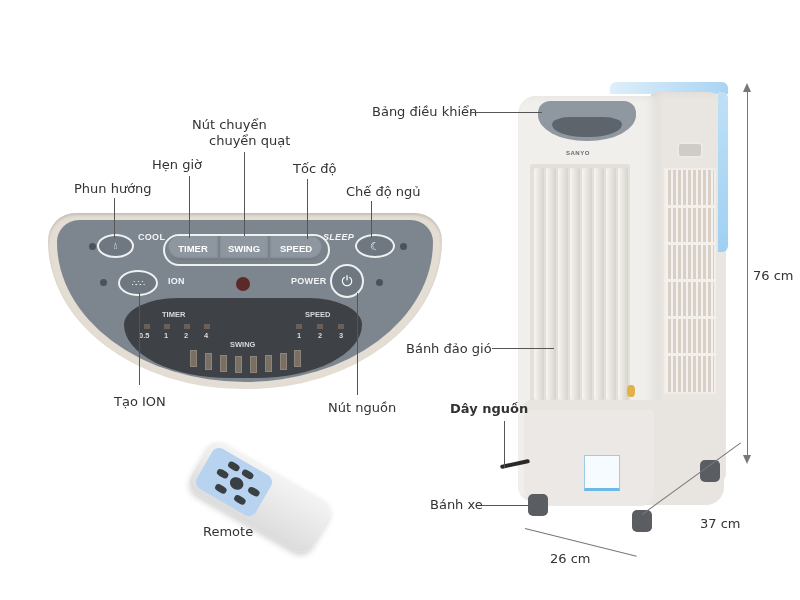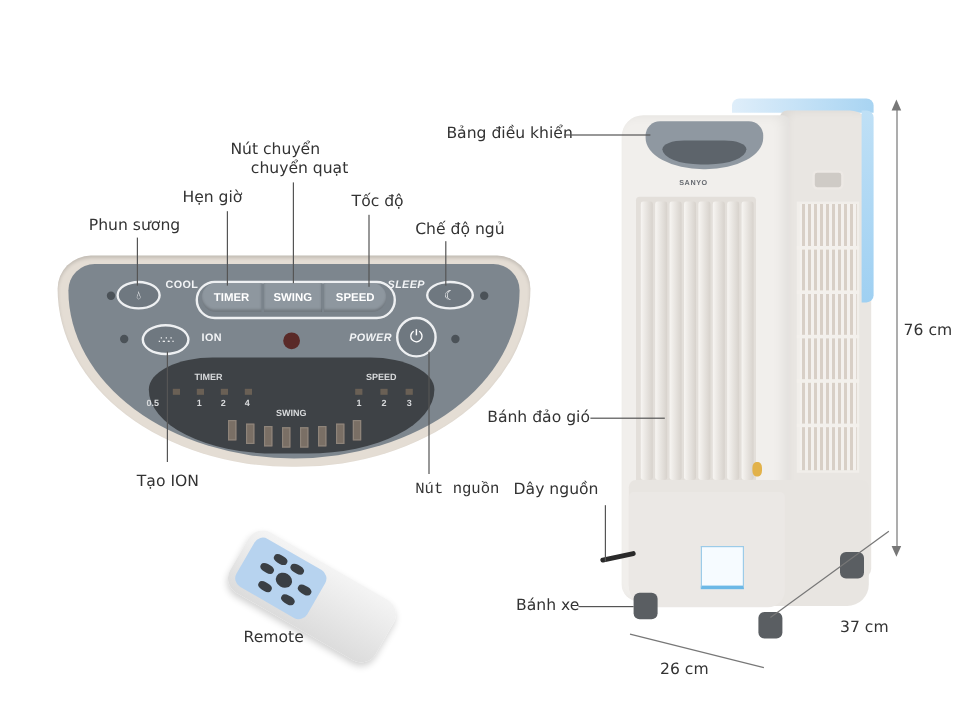--- a/index.html
+++ b/index.html
@@ -80,32 +80,32 @@
     <span style="font-size:11px;">☾</span>
   </div>
 
   <div class="oval-btn" style="left:118px;top:270px;width:36px;height:22px;">
     <span style="font-size:8px;letter-spacing:-1px;">∴∴∴</span>
   </div>
   <div class="panel-txt" style="left:168px;top:276px;">ION</div>
 
   <div class="red-led" style="left:236px;top:277px;"></div>
 
-  <div class="panel-txt" style="left:291px;top:276px;font-style:italic;">POWER</div>
+  <div class="panel-txt" style="left:291px;top:276px;">POWER</div>
   <div class="oval-btn" style="left:330px;top:264px;width:30px;height:30px;">
     <span style="font-size:14px;">⏻</span>
   </div>
 
   <div class="display"></div>
   <div class="disp-txt" style="left:162px;top:310px;">TIMER</div>
   <div class="mini-led" style="left:144px;top:324px;"></div>
   <div class="mini-led" style="left:164px;top:324px;"></div>
   <div class="mini-led" style="left:184px;top:324px;"></div>
   <div class="mini-led" style="left:204px;top:324px;"></div>
-  <div class="disp-txt" style="left:122px;top:331px;">0.5</div>
+  <div class="disp-txt" style="left:139px;top:331px;">0.5</div>
   <div class="disp-txt" style="left:164px;top:331px;">1</div>
   <div class="disp-txt" style="left:184px;top:331px;">2</div>
   <div class="disp-txt" style="left:204px;top:331px;">4</div>
 
   <div class="disp-txt" style="left:305px;top:310px;">SPEED</div>
   <div class="mini-led" style="left:296px;top:324px;"></div>
   <div class="mini-led" style="left:317px;top:324px;"></div>
   <div class="mini-led" style="left:338px;top:324px;"></div>
   <div class="disp-txt" style="left:297px;top:331px;">1</div>
   <div class="disp-txt" style="left:318px;top:331px;">2</div>
@@ -115,41 +115,41 @@
   <div class="swing-bar" style="left:190px;top:350px;"></div>
   <div class="swing-bar" style="left:205px;top:353px;"></div>
   <div class="swing-bar" style="left:220px;top:355px;"></div>
   <div class="swing-bar" style="left:235px;top:356px;"></div>
   <div class="swing-bar" style="left:250px;top:356px;"></div>
   <div class="swing-bar" style="left:265px;top:355px;"></div>
   <div class="swing-bar" style="left:280px;top:353px;"></div>
   <div class="swing-bar" style="left:294px;top:350px;"></div>
 </div>
 
-<div class="label" style="left:74px;top:181px;">Phun sương</div>
+<div class="label" style="left:74px;top:181px;">Phun hướng</div>
 <div class="line-v" style="left:114px;top:198px;height:40px;"></div>
 
 <div class="label" style="left:152px;top:157px;">Hẹn giờ</div>
 <div class="line-v" style="left:189px;top:176px;height:62px;"></div>
 
 <div class="label" style="left:192px;top:117px;">Nút chuyển</div>
 <div class="label" style="left:209px;top:133px;">chuyển quạt</div>
 <div class="line-v" style="left:244px;top:152px;height:84px;"></div>
 
 <div class="label" style="left:293px;top:161px;text-align:right;">Tốc độ</div>
 <div class="line-v" style="left:307px;top:179px;height:60px;"></div>
 
 <div class="label" style="left:346px;top:184px;">Chế độ ngủ</div>
 <div class="line-v" style="left:371px;top:201px;height:37px;"></div>
 
 <div class="line-v" style="left:139px;top:293px;height:92px;"></div>
 <div class="label" style="left:114px;top:394px;">Tạo ION</div>
 
 <div class="line-v" style="left:357px;top:293px;height:102px;"></div>
-<div class="label" style="left:346px;top:400px;font-family:Liberation Mono, monospace;">Nút nguồn</div>
+<div class="label" style="left:328px;top:400px;">Nút nguồn</div>
 
 <div class="remote">
   <div class="remote-face">
     <div class="r-btn" style="left:20px;top:6px;"></div>
     <div class="r-btn" style="left:36px;top:6px;"></div>
     <div class="r-btn" style="left:14px;top:18px;"></div>
     <div class="r-btn" style="left:30px;top:17px;width:14px;height:12px;border-radius:50%;"></div>
     <div class="r-btn" style="left:50px;top:18px;"></div>
     <div class="r-btn" style="left:20px;top:32px;"></div>
     <div class="r-btn" style="left:42px;top:32px;"></div>
@@ -194,21 +194,21 @@
   <div class="wheel" style="left:632px;top:510px;"></div>
   <div class="wheel" style="left:700px;top:460px;"></div>
 </div>
 
 <div class="label" style="left:372px;top:104px;">Bảng điều khiển</div>
 <div class="line-h" style="left:470px;top:112px;width:72px;"></div>
 
 <div class="label" style="left:406px;top:341px;">Bánh đảo gió</div>
 <div class="line-h" style="left:492px;top:348px;width:62px;"></div>
 
-<div class="label" style="left:428px;top:401px;">Dây nguồn</div>
+<div class="label" style="left:450px;top:401px;font-weight:bold;">Dây nguồn</div>
 <div class="line-v" style="left:504px;top:421px;height:47px;"></div>
 
 <div class="label" style="left:430px;top:497px;">Bánh xe</div>
 <div class="line-h" style="left:482px;top:505px;width:46px;"></div>
 
 <div>
   <div class="arrow-up" style="left:743px;top:83px;"></div>
   <div class="dim-line" style="left:747px;top:90px;width:1px;height:370px;"></div>
   <div class="arrow-down" style="left:743px;top:455px;"></div>
   <div class="label" style="left:753px;top:268px;">76 cm</div>

